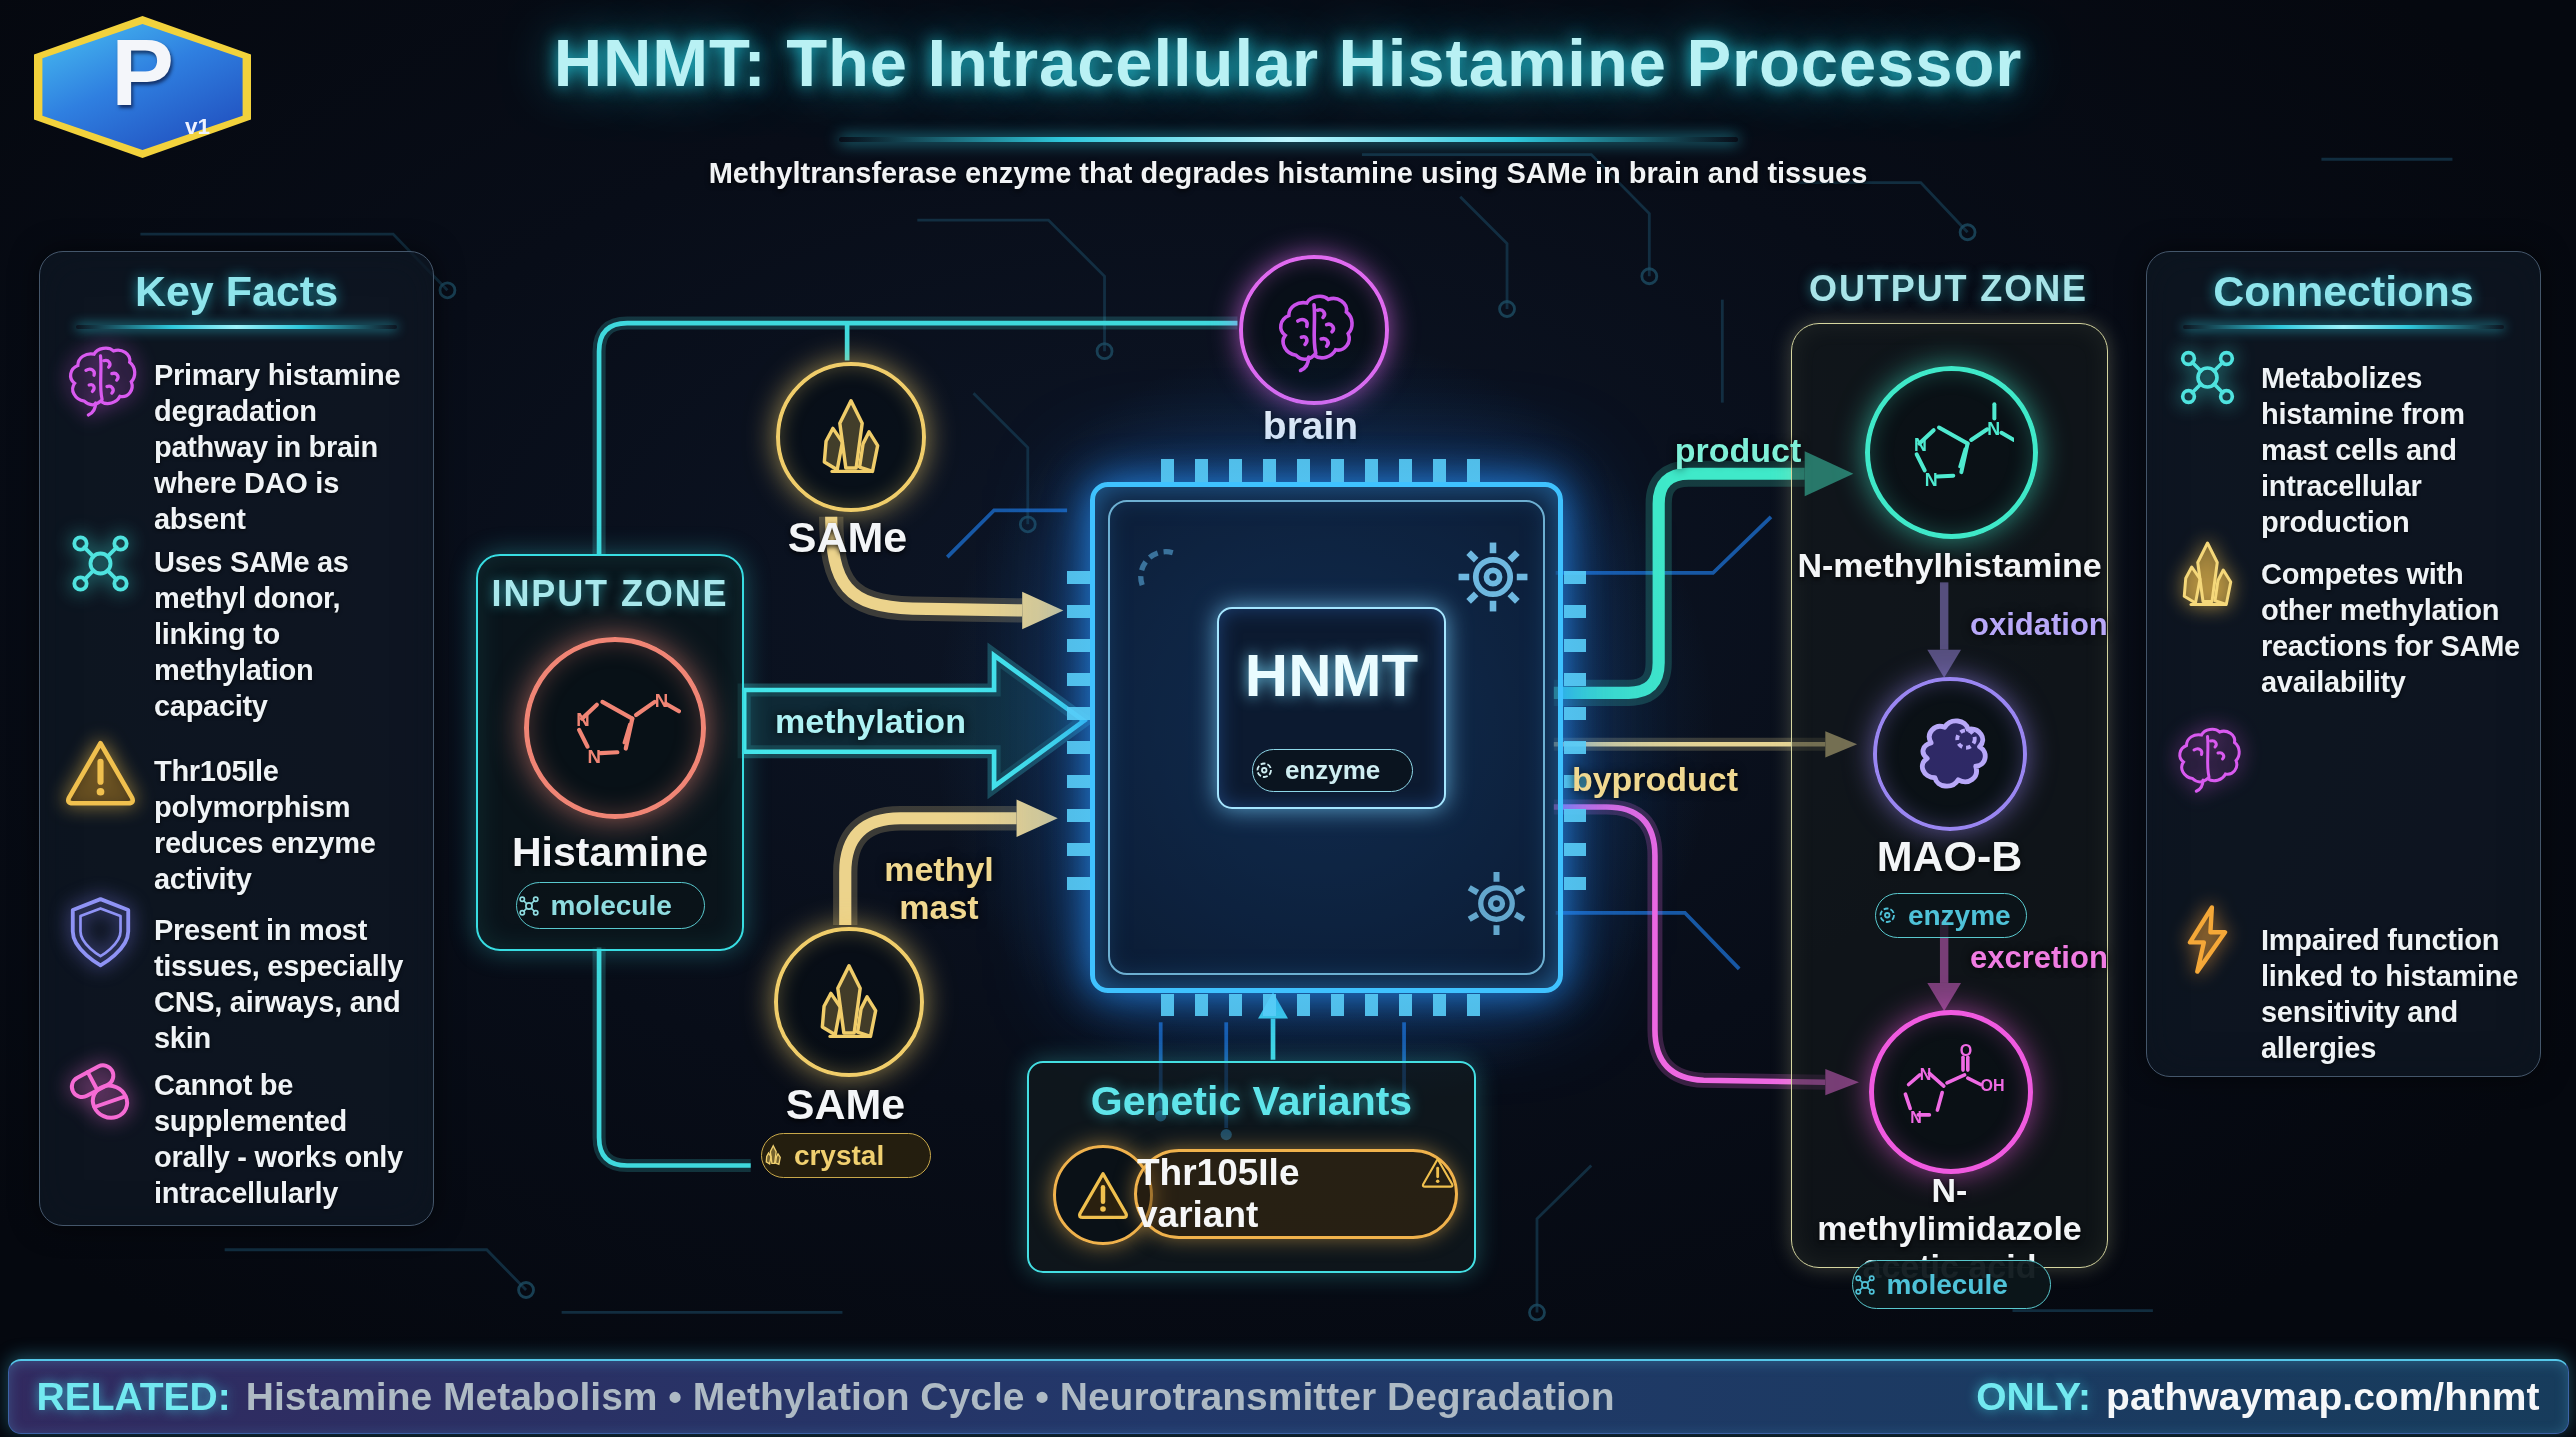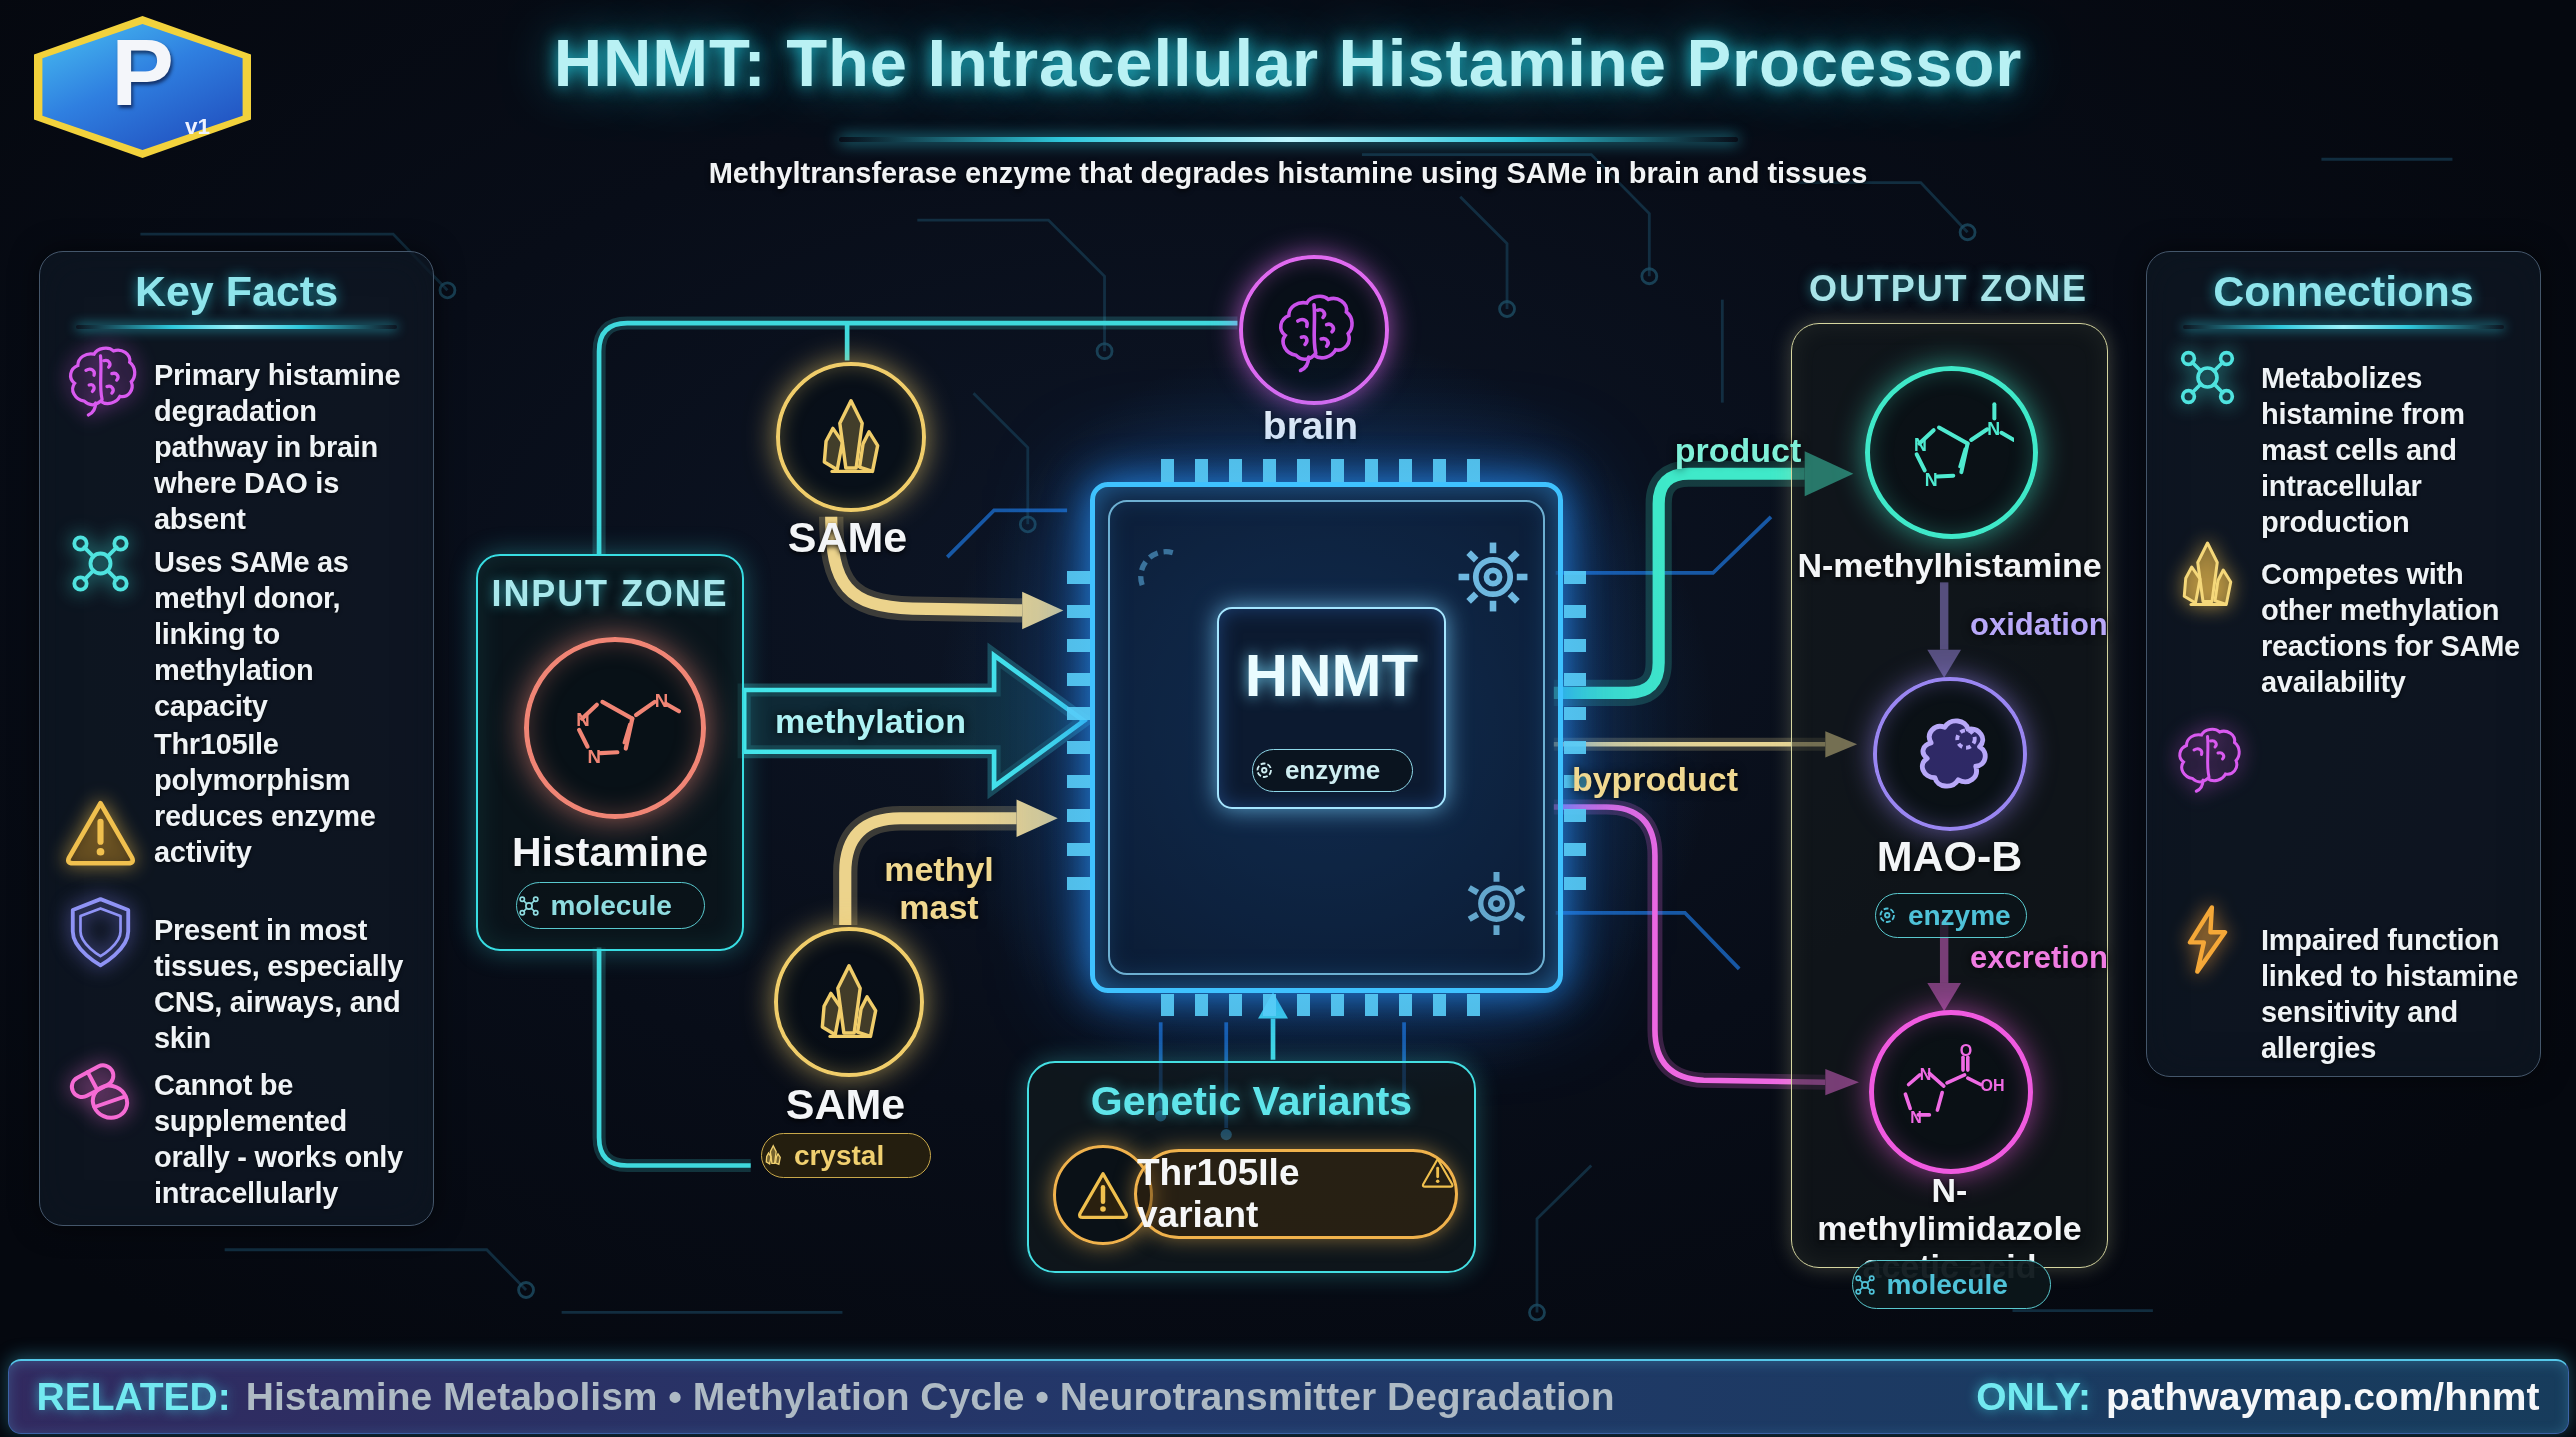--- a/index.html
+++ b/index.html
@@ -48,21 +48,21 @@
   .circle-node{position:absolute;border-radius:50%;display:flex;align-items:center;justify-content:center;
     background:rgba(8,14,20,.55);}
   .node-label{position:absolute;text-align:center;font-weight:bold;color:#f3f5f7;text-shadow:0 1.9px 5.6px rgba(0,0,0,.85);}
   .badge{position:absolute;display:flex;align-items:center;gap:9.4px;
     border-radius:935px;background:rgba(10,18,24,.7);font-weight:bold;}
   .arrow-label{position:absolute;font-weight:bold;text-align:center;text-shadow:0 0 9.4px rgba(0,0,0,.9);}
   .input-zone{left:476px;top:554px;width:264px;height:393px;border:2.8px solid #38dde2;border-radius:24px;
     background:rgba(12,24,28,.62);box-shadow:0 0 26px rgba(56,221,226,.35), inset 0 0 28px rgba(56,221,226,.12);}
   .output-zone{left:1791px;top:323px;width:315px;height:943px;border:1.9px solid #d6d6a0;border-radius:28px;
     background:rgba(22,28,28,.55);box-shadow:0 0 20.6px rgba(214,214,160,.28), inset 0 0 26px rgba(214,214,160,.08);}
-  .genetic-box{left:1027px;top:1061px;width:445px;height:208px;border:2.8px solid #44dfe3;border-radius:28px;
+  .genetic-box{left:1027px;top:1061px;width:445px;height:208px;border:2.8px solid #44dfe3;border-radius:16px;
     background:rgba(18,28,30,.65);box-shadow:0 0 24px rgba(68,223,227,.32);}
   .gv-pill{position:absolute;left:105px;top:86px;width:318px;height:84px;border:3.7px solid #f0b24c;border-radius:45px;
     background:rgba(70,45,10,.45);box-shadow:0 0 20.6px rgba(240,178,76,.5);display:flex;
     justify-content:center;gap:29px;font-size:37px;font-weight:bold;color:#f6f7f8;}
   .chip-glow{left:936px;top:328px;width:777px;height:805px;border-radius:50%;
     background:radial-gradient(circle,rgba(40,140,245,.30) 0%,rgba(40,140,245,.12) 45%,transparent 70%);}
   .chip{left:1090px;top:482px;width:463px;height:501px;border:5.6px solid #3fc2ff;border-radius:18px;
     background:rgba(12,32,62,.55);
     box-shadow:0 0 42px rgba(40,150,255,.8),0 0 103px rgba(30,120,240,.45), inset 0 0 32px rgba(60,170,255,.5);}
   .chip-inner-border{position:absolute;inset:13px;border:2.8px solid rgba(140,220,255,.75);border-radius:19px;}
@@ -210,21 +210,21 @@
             <line x1="59" y1="59" x2="71" y2="71"></line>
           <circle cx="24" cy="24" r="8"></circle>
             <circle cx="76" cy="24" r="8"></circle>
             <circle cx="24" cy="76" r="8"></circle>
             <circle cx="76" cy="76" r="8"></circle>
         </svg>
       </div>
       <div class="fact-text">Uses SAMe as methyl donor, linking to methylation capacity</div>
     </div>
 
-    <div class="fact" style="top:455px;align-items:flex-end;">
+    <div class="fact" style="top:482px;">
       <div class="fact-icon glow-yellow">
         <svg width="77" height="77" viewBox="0 0 100 100" fill="rgba(90,55,5,.4)" stroke="#f0c04e" stroke-width="6" stroke-linejoin="round">
           <path d="M50,12 L91,83 Q94,90 86,90 L14,90 Q6,90 9,83 Z"></path>
           <line x1="50" y1="36" x2="50" y2="62" stroke-linecap="round" stroke-width="8"></line>
           <circle cx="50" cy="75" r="5" fill="#f0c04e" stroke="none"></circle>
         </svg>
       </div>
       <div class="fact-text">Thr105Ile polymorphism reduces enzyme activity</div>
     </div>
 

